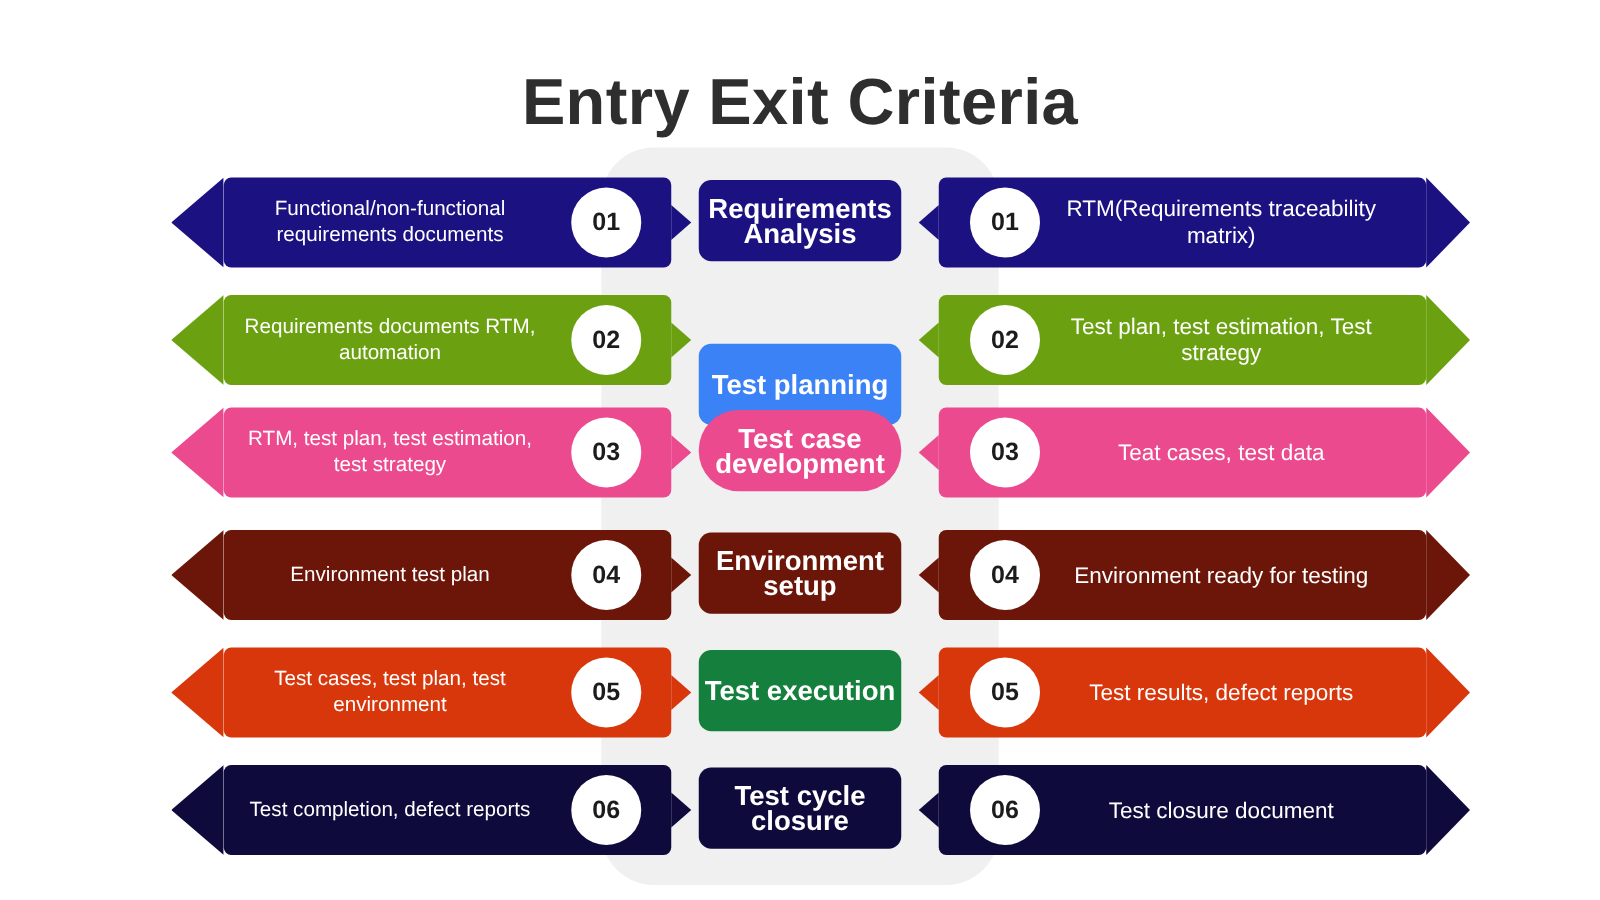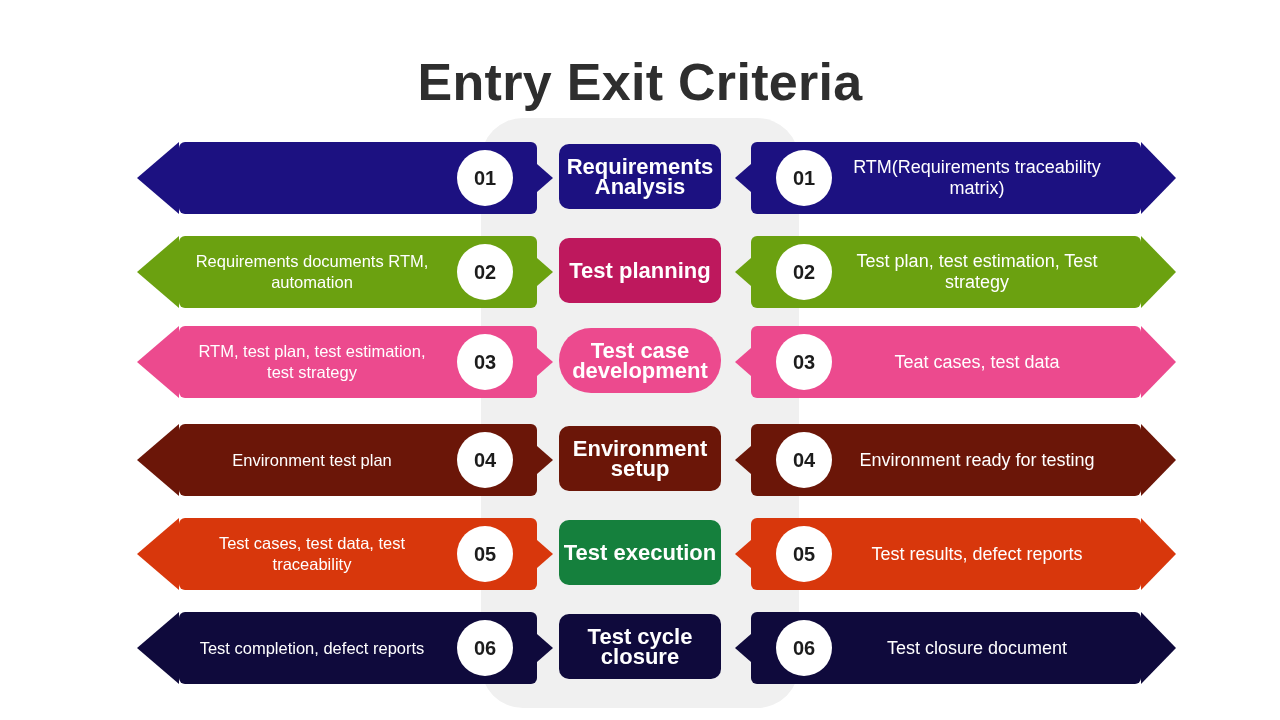--- a/index.html
+++ b/index.html
@@ -215,40 +215,41 @@
   <div class="page-title">Entry Exit Criteria</div>
 
   <div class="center-panel"></div>
 
   <div id="rows-host">
       <div class="row" style="top: 142px;">
         <div class="left-arrow" style="clip-path: none;">
           <div class="body" style="background: rgb(28, 17, 129); left: 42px;"></div>
           <div class="tail" style="background: rgb(28, 17, 129); clip-path: polygon(100% 0%, 100% 100%, 0% 50%);"></div>
           <div class="tip" style="border-left: 16px solid rgb(28, 17, 129);"></div>
+          <div class="txt">Functional/non-functional requirements documents</div>
           <div class="badge">01</div>
         </div>
         <div class="center-box" style="background: rgb(28, 17, 129);">Requirements Analysis</div>
         <div class="right-arrow">
           <div class="body" style="background: rgb(28, 17, 129);"></div>
           <div class="notch" style="border-right: 16px solid rgb(28, 17, 129);"></div>
           <div class="head" style="border-left: 35px solid rgb(28, 17, 129);"></div>
           <div class="badge">01</div>
           <div class="txt">RTM(Requirements traceability matrix)</div>
         </div>
       </div>
       <div class="row" style="top: 236px;">
         <div class="left-arrow" style="clip-path: none;">
           <div class="body" style="background: rgb(107, 161, 16); left: 42px;"></div>
           <div class="tail" style="background: rgb(107, 161, 16); clip-path: polygon(100% 0%, 100% 100%, 0% 50%);"></div>
           <div class="tip" style="border-left: 16px solid rgb(107, 161, 16);"></div>
           <div class="txt">Requirements documents RTM, automation</div>
           <div class="badge">02</div>
         </div>
-        <div class="center-box" style="background: #be185d;">Test planning</div>
+        <div class="center-box" style="background: #3b82f6; margin-top: 37px;">Test planning</div>
         <div class="right-arrow">
           <div class="body" style="background: rgb(107, 161, 16);"></div>
           <div class="notch" style="border-right: 16px solid rgb(107, 161, 16);"></div>
           <div class="head" style="border-left: 35px solid rgb(107, 161, 16);"></div>
           <div class="badge">02</div>
           <div class="txt">Test plan, test estimation, Test strategy</div>
         </div>
       </div>
       <div class="row" style="top: 326px;">
         <div class="left-arrow" style="clip-path: none;">
@@ -282,21 +283,21 @@
           <div class="head" style="border-left: 35px solid rgb(107, 22, 8);"></div>
           <div class="badge">04</div>
           <div class="txt">Environment ready for testing</div>
         </div>
       </div>
       <div class="row" style="top: 518px;">
         <div class="left-arrow" style="clip-path: none;">
           <div class="body" style="background: rgb(216, 55, 12); left: 42px;"></div>
           <div class="tail" style="background: rgb(216, 55, 12); clip-path: polygon(100% 0%, 100% 100%, 0% 50%);"></div>
           <div class="tip" style="border-left: 16px solid rgb(216, 55, 12);"></div>
-          <div class="txt">Test cases, test data, test traceability</div>
+          <div class="txt">Test cases, test plan, test environment</div>
           <div class="badge">05</div>
         </div>
         <div class="center-box" style="background: #15803d;">Test execution</div>
         <div class="right-arrow">
           <div class="body" style="background: rgb(216, 55, 12);"></div>
           <div class="notch" style="border-right: 16px solid rgb(216, 55, 12);"></div>
           <div class="head" style="border-left: 35px solid rgb(216, 55, 12);"></div>
           <div class="badge">05</div>
           <div class="txt">Test results, defect reports</div>
         </div>

